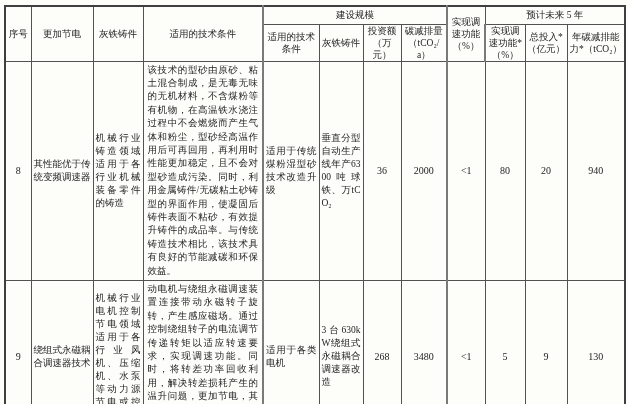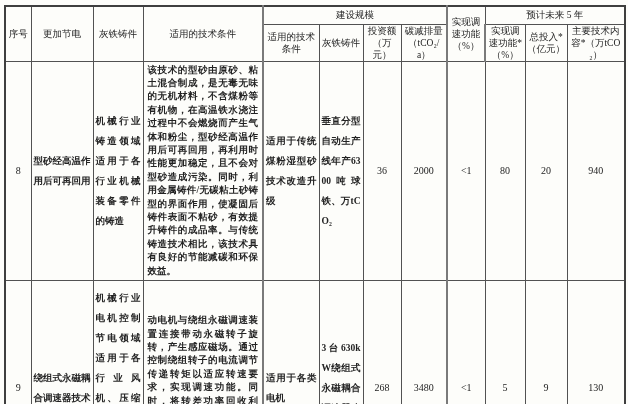--- a/index.html
+++ b/index.html
@@ -9,32 +9,32 @@
     font-family:"Liberation Serif","DejaVu Serif",serif;
     color:#232323;box-sizing:border-box;padding:5px 4px 0 4px;
   }
   table{
     border-collapse:collapse;table-layout:fixed;width:620px;
     border:2px solid #3f3f3f;
   }
   th,td{
     border:1px solid #525252;
     font-weight:normal;
-    font-size:9.5px;line-height:20px;
+    font-size:9.5px;line-height:13px;
     text-align:center;vertical-align:middle;
     padding:7px 2px;
     overflow:hidden;
     word-break:break-all;
   }
   thead th{line-height:12px;padding:0 1px;}
   tr.group-row{height:18px;}
   tr.sub-row{height:37px;}
   tr.row-8{height:186px;}
   tr.row-9{height:148px;}
-  .jt{text-align:justify;text-justify:inter-character;font-weight:bold;}
+  .jt{text-align:justify;text-justify:inter-character;}
   .content-cell{padding:2px 4px;font-size:9.5px;line-height:13.4px;}
   .num{font-size:10px;}
   .bl-thick{border-left:2px solid #7a7a7a;}
   col.c1{width:26px}col.c2{width:62px}col.c3{width:50px}col.c4{width:120px}
   col.c5{width:56px}col.c6{width:44px}col.c7{width:38px}col.c8{width:46px}
   col.c9{width:38px}col.c10{width:40px}col.c11{width:42px}col.c12{width:58px}
 </style>
 </head>
 <body>
 
@@ -64,27 +64,27 @@
         <th rowspan="2" class="bl-thick">实现调速功能（%）</th>
         <th colspan="3">预计未来 5 年</th>
       </tr>
       <tr class="sub-row">
         <th class="bl-thick">适用的技术条件</th>
         <th>灰铁铸件</th>
         <th>投资额（万元）</th>
         <th>碳减排量（tCO₂/a）</th>
         <th class="bl-thick">实现调速功能*（%）</th>
         <th>总投入*（亿元）</th>
-        <th>主要技术内容*（万tCO₂）</th>
+        <th>年碳减排能力*（tCO₂）</th>
       </tr>
     </thead>
     <tbody>
       <tr class="row-8">
         <td class="num">8</td>
-        <td class="jt">型砂经高温作用后可再回用</td>
+        <td class="jt">其性能优于传统变频调速器</td>
         <td class="jt">机械行业铸造领域适用于各行业机械装备零件的铸造</td>
         <td class="jt content-cell">该技术的型砂由原砂、粘土混合制成，是无毒无味的无机材料，不含煤粉等有机物，在高温铁水浇注过程中不会燃烧而产生气体和粉尘，型砂经高温作用后可再回用，再利用时性能更加稳定，且不会对型砂造成污染。同时，利用金属铸件/无碳粘土砂铸型的界面作用，使凝固后铸件表面不粘砂，有效提升铸件的成品率。与传统铸造技术相比，该技术具有良好的节能减碳和环保效益。</td>
         <td class="jt bl-thick">适用于传统煤粉湿型砂技术改造升级</td>
         <td class="jt">垂直分型自动生产线年产6300吨球铁、万tCO₂</td>
         <td class="num">36</td>
         <td class="num">2000</td>
         <td class="num bl-thick">&lt;1</td>
         <td class="num">80</td>
         <td class="num">20</td>
         <td class="num">940</td>

